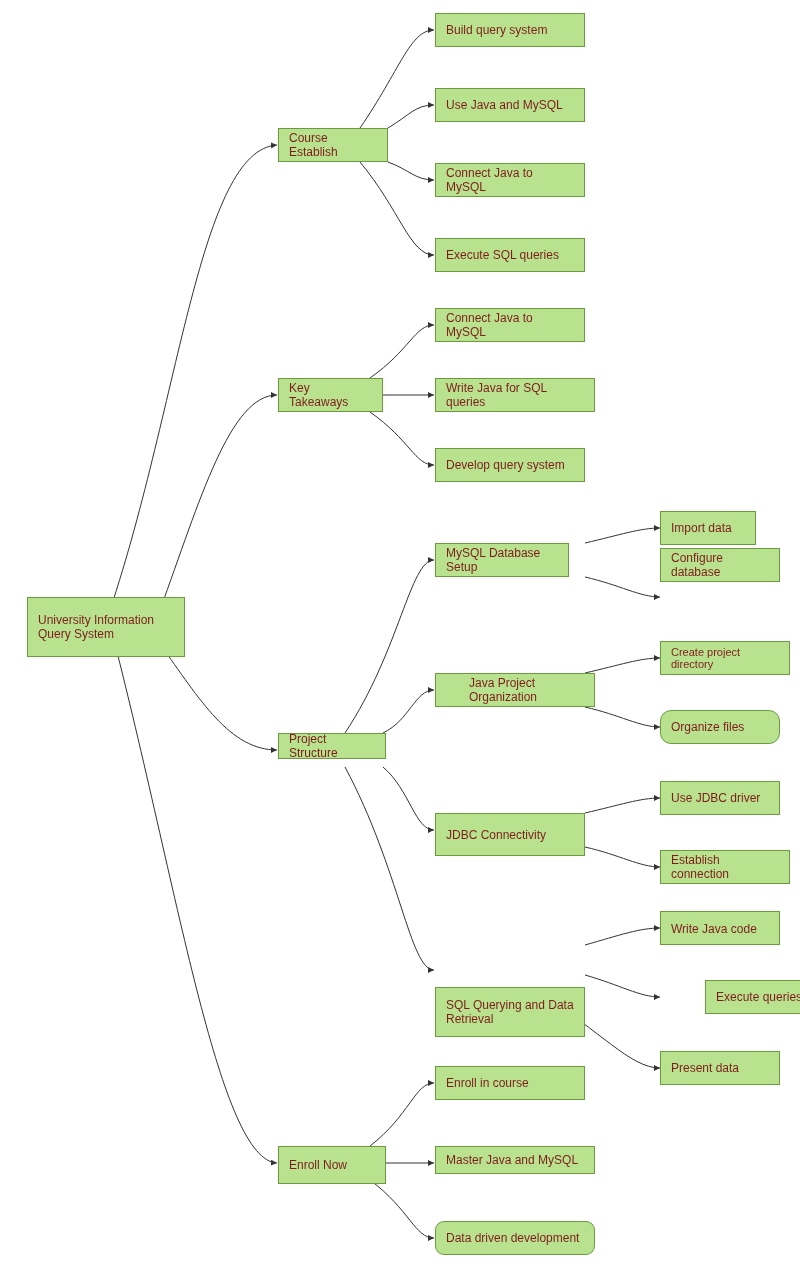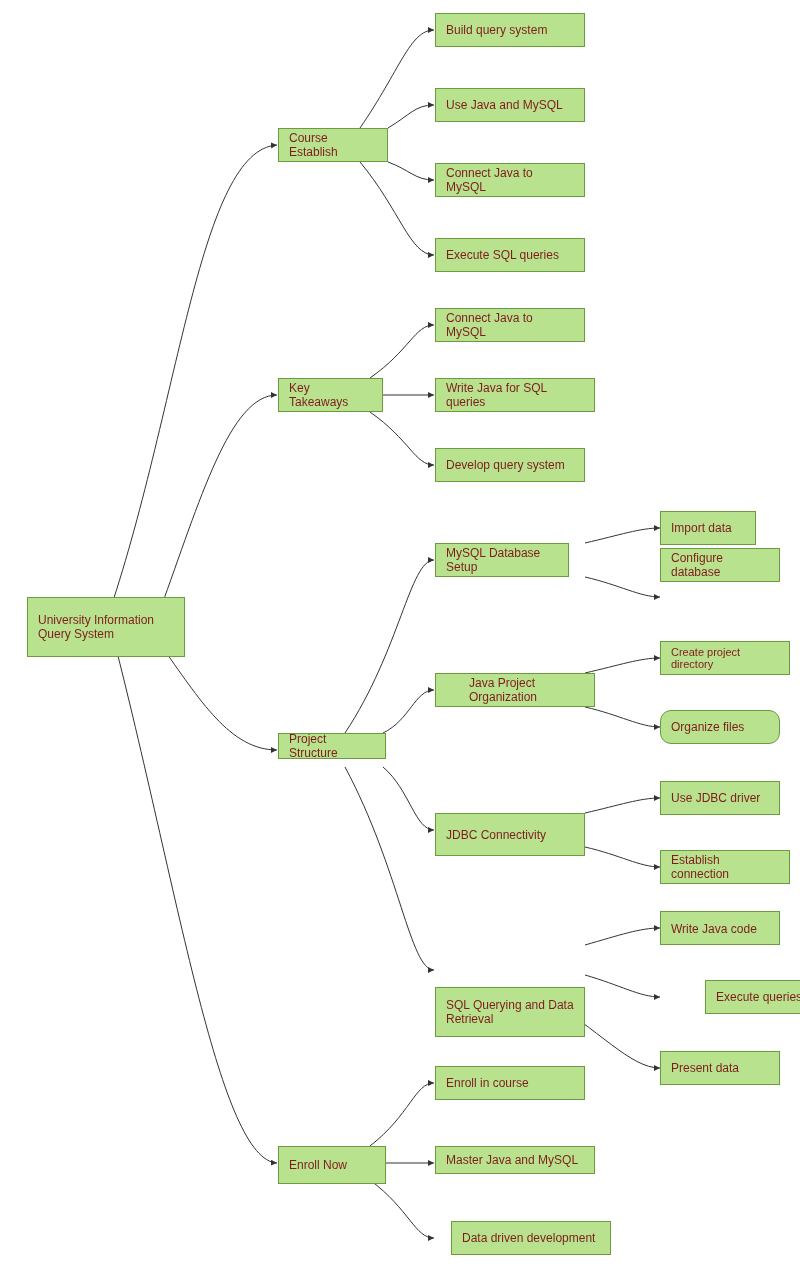--- a/index.html
+++ b/index.html
@@ -163,15 +163,15 @@
 
 <div class="node" style="left:278px; top:1146px; width:108px; height:38px;">
   <span>Enroll Now</span>
 </div>
 <div class="node" style="left:435px; top:1066px; width:150px; height:34px;">
   <span>Enroll in course</span>
 </div>
 <div class="node" style="left:435px; top:1146px; width:160px; height:28px;">
   <span>Master Java and MySQL</span>
 </div>
-<div class="node" style="left:451px; top:1221px; width:160px; height:34px;">
+<div class="node" style="left:435px; top:1221px; width:160px; height:34px;border-radius:9px;">
   <span>Data driven development</span>
 </div>
 
 </body></html>

